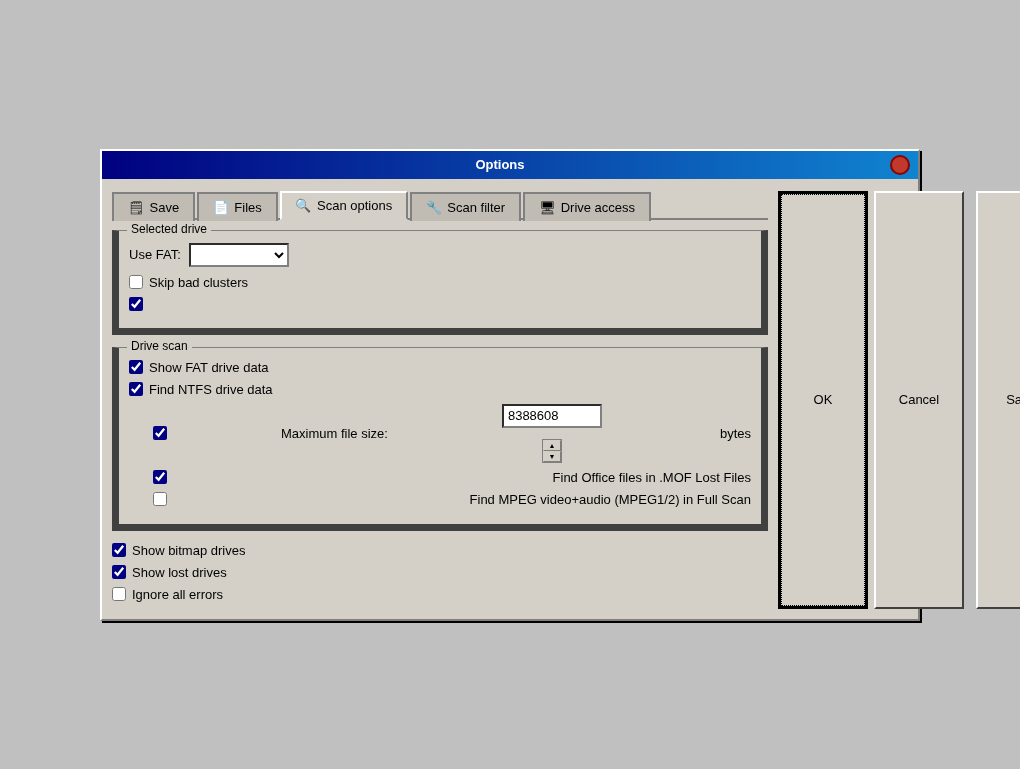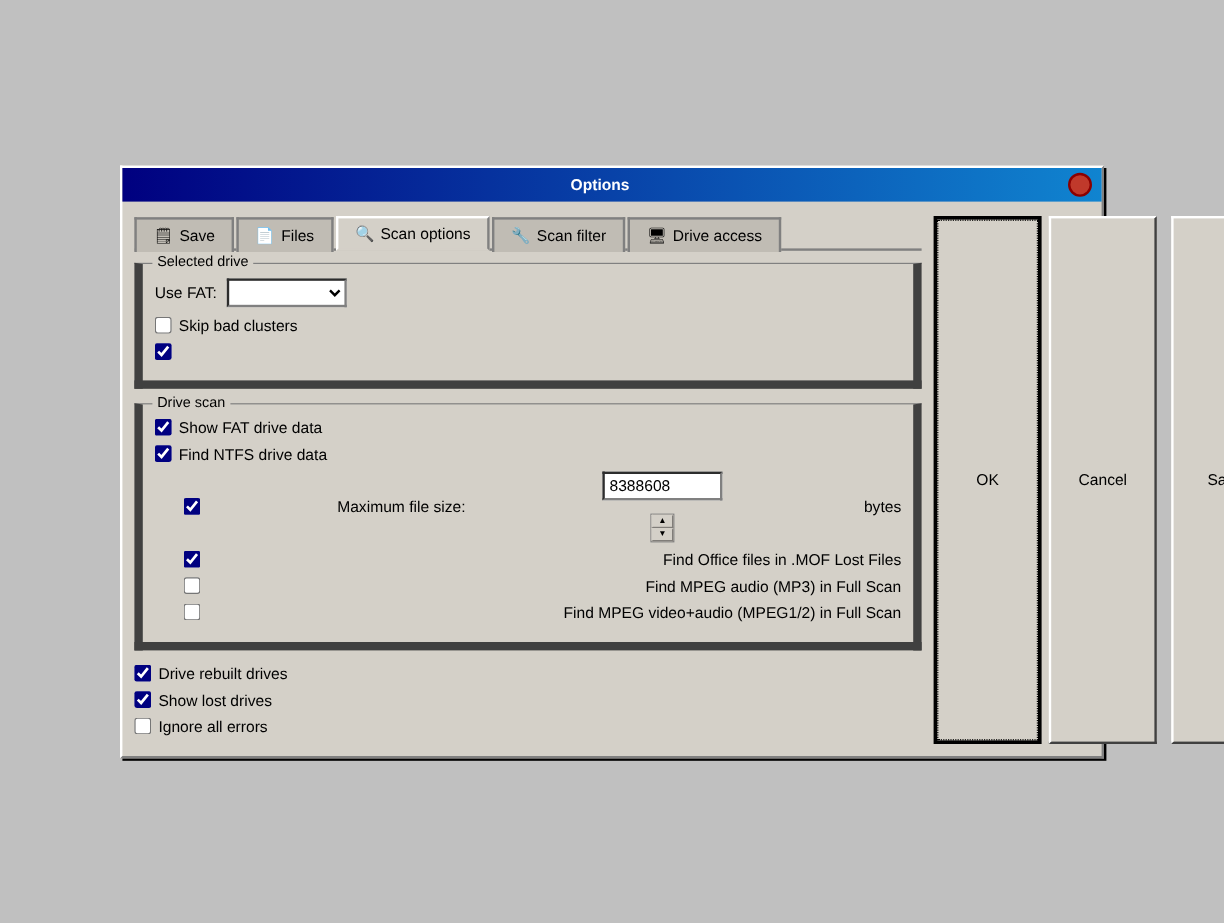--- a/index.html
+++ b/index.html
@@ -272,33 +272,29 @@
               <div class="spinner-btn">▼</div>
             </div>
           </div>
           <span class="bytes-label">bytes</span>
         </div>
         <div class="checkbox-row indent1">
           <input type="checkbox" id="findOffice" checked="" style="">
           <label for="findOffice">Find Office files in .MOF Lost Files</label>
         </div>
         <div class="checkbox-row indent1">
-          <input type="checkbox" id="findMpegAudio" style="">
-          <label for="findMpegAudio">Find MPEG audio (MP3) in Full Scan</label>
-        </div>
-        <div class="checkbox-row indent1">
           <input type="checkbox" id="findMpegVideo" style="">
           <label for="findMpegVideo">Find MPEG video+audio (MPEG1/2) in Full Scan</label>
         </div>
       </div>
 
       <div class="bottom-section">
         <div class="checkbox-row">
           <input type="checkbox" id="showRebuilt" checked="" style="">
-          <label for="showRebuilt">Drive rebuilt drives</label>
+          <label for="showRebuilt">Show bitmap drives</label>
         </div>
         <div class="checkbox-row">
           <input type="checkbox" id="showLost" checked="" style="">
           <label for="showLost">Show lost drives</label>
         </div>
         <div class="checkbox-row">
           <input type="checkbox" id="ignoreErrors" style="">
           <label for="ignoreErrors">Ignore all errors</label>
         </div>
       </div>

